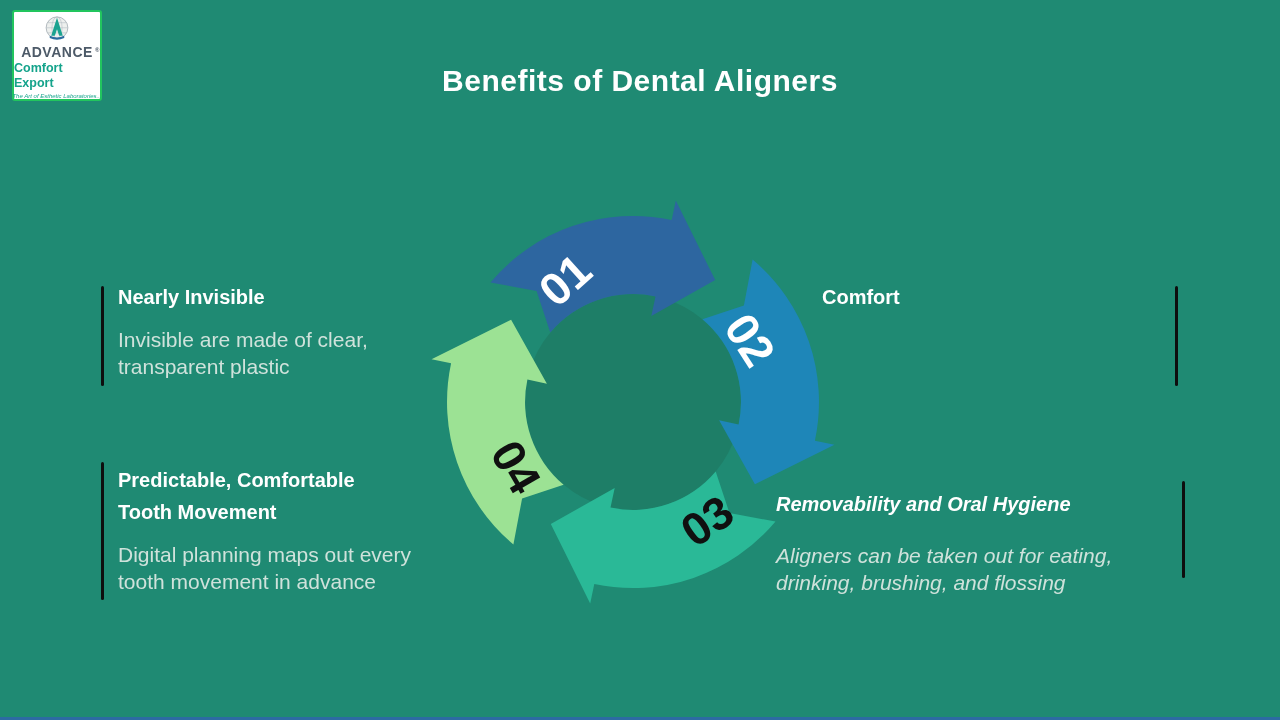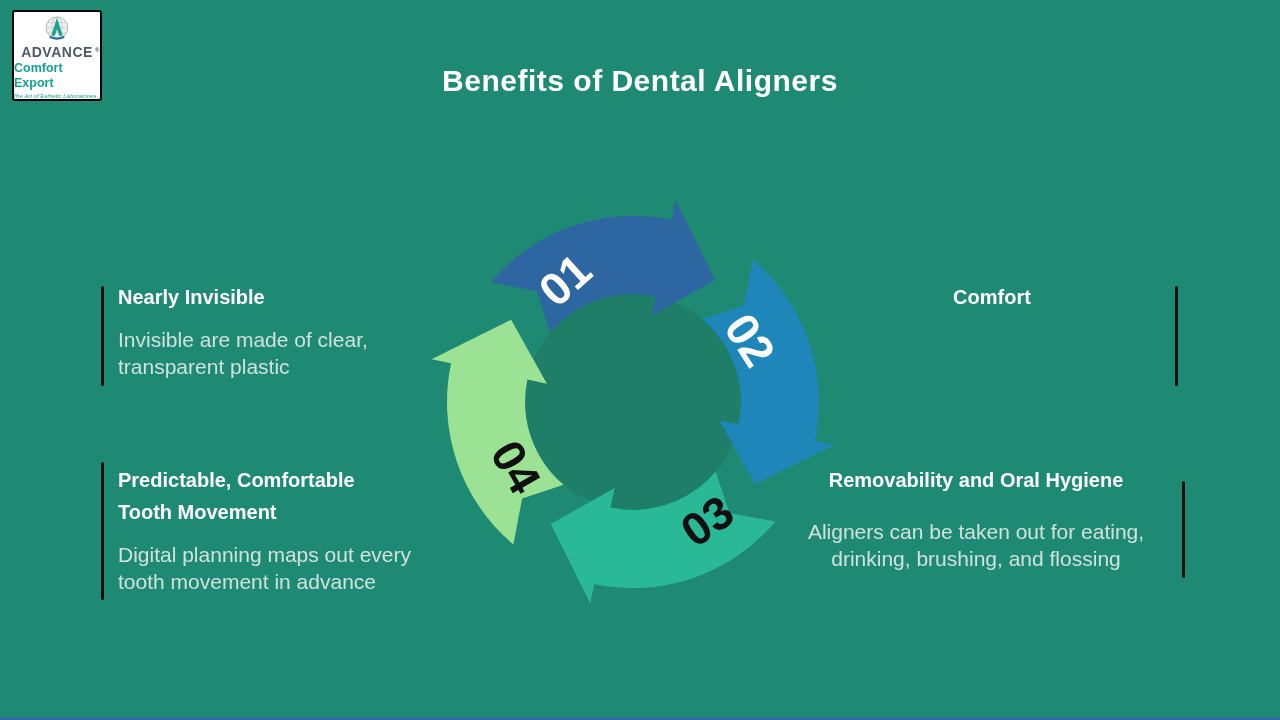--- a/index.html
+++ b/index.html
@@ -10,21 +10,21 @@
     background:#1f8a73;
     overflow:hidden;
     font-family:"Liberation Sans", sans-serif;
   }
 
   
   .logo-card{
     position:absolute; left:12px; top:10px;
     width:90px; height:91px;
     background:#ffffff;
-    border:2px solid #000000;
+    border:2px solid #22c55e;
     border-radius:3px;
     display:flex; flex-direction:column; align-items:center; justify-content:center;
     padding-top:2px;
   }
   .logo-emblem{ width:34px; height:34px; }
   .logo-brand{
     font-size:14px; font-weight:bold; color:#4d5a68;
     letter-spacing:.5px; line-height:15px; margin-top:2px; position:relative;
   }
   .logo-brand .tm{ font-size:6px; position:absolute; top:-2px; right:-7px; color:#4d5a68;}
@@ -50,21 +50,21 @@
   .vbar{ position:absolute; width:3px; background:#0e0e0e; border-radius:2px; }
   .benefit{ position:absolute; }
   .benefit h2{
     font-size:20px; font-weight:bold; color:#ffffff;
     line-height:32px; white-space:pre-line;
   }
   .benefit p{
     font-size:21px; color:#cfe2db;
     line-height:27px; white-space:pre-line; margin-top:13px;
   }
-  .align-right{ text-align:center; }
+  .align-right{ text-align:left; }
 
   .bottom-strip{
     position:absolute; left:0; bottom:0; width:100%; height:3px;
     background:#2c6ba3;
   }
 </style>
 </head>
 <body>
 
 <div class="logo-card">
@@ -123,19 +123,19 @@
 
 <div class="vbar" style="left:101px; top:462px; height:138px;"></div>
 <div class="benefit" style="left:118px; top:464px; width:360px;">
   <h2>Predictable, Comfortable
 Tooth Movement</h2>
   <p>Digital planning maps out every
 tooth movement in advance</p>
 </div>
 
 <div class="vbar" style="left:1182px; top:481px; height:97px;"></div>
-<div class="benefit align-right" style="left:776px; top:464px; width:400px;">
+<div class="benefit align-right" style="left:776px; top:488px; width:400px;font-style:italic;">
   <h2>Removability and Oral Hygiene</h2>
   <p style="margin-top:22px;">Aligners can be taken out for eating,
 drinking, brushing, and flossing</p>
 </div>
 
 <div class="bottom-strip"></div>
 
 </body></html>

